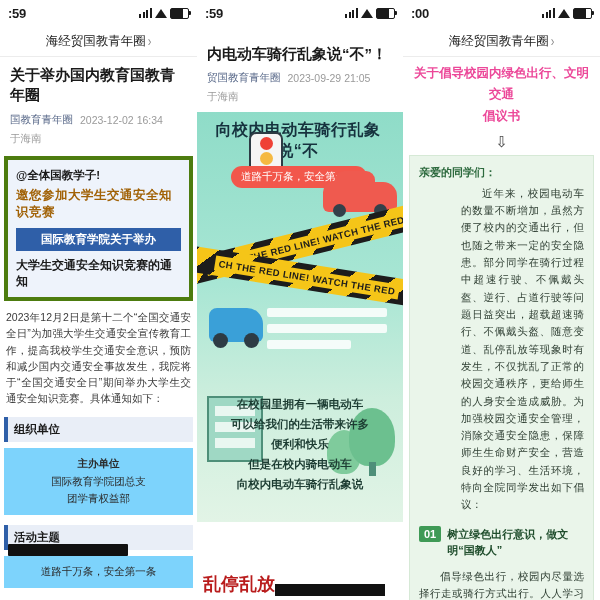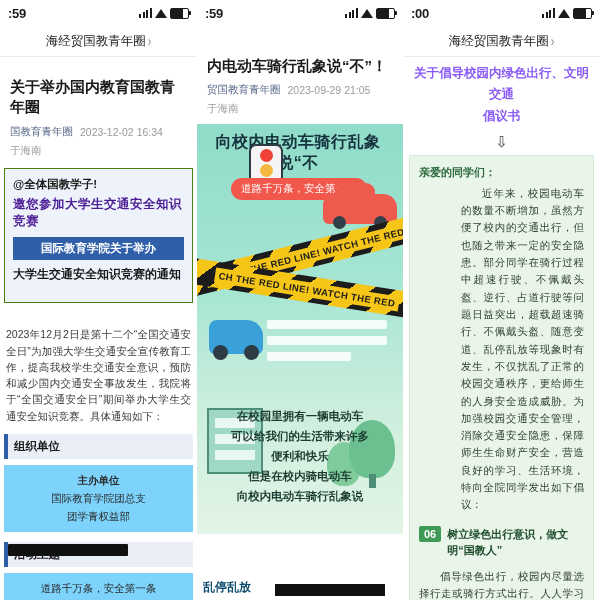--- a/index.html
+++ b/index.html
@@ -90,45 +90,44 @@
     transform: scaleY(1.3);
   }
 
   
   .art-head { padding: 8px 10px 4px 10px; }
   .art-title {
     font-size: 15px;
     font-weight: bold;
     color: #1a1a1a;
     line-height: 1.35;
-    margin-top: 12px;
   }
   .art-meta {
     margin-top: 7px;
     display: flex;
     align-items: center;
     gap: 7px;
     font-size: 10.5px;
     color: #9a9a9a;
   }
   .art-meta .acct { color: #5a6a8a; }
   .art-loc {
     margin-top: 5px;
     font-size: 10.5px;
     color: #9a9a9a;
   }
   .poster1 {
-    margin: 6px 4px 15px 4px;
+    margin: 6px 4px 0 4px;
     background: #eef3fb;
-    border: 1px solid #4d7c0f;
-    padding: 8px 8px 20px 8px;
+    border: 4px solid #4d7c0f;
+    padding: 8px 8px 7px 8px;
     box-sizing: border-box;
   }
   .p1-l1 { font-size: 11.5px; font-weight: bold; color: #1b1b1b; }
-  .p1-l2 { font-size: 12.5px; font-weight: bold; color: #4c1d95; margin-top: 4px; letter-spacing: 0.5px; }
+  .p1-l2 { font-size: 12.5px; font-weight: bold; color: #a16207; margin-top: 4px; letter-spacing: 0.5px; }
   .p1-band {
     margin-top: 7px;
     background: #2f5fa8;
     color: #ffffff;
     font-size: 11.5px;
     font-weight: bold;
     text-align: center;
     padding: 4px 2px;
   }
   .p1-l3 {
@@ -317,38 +316,38 @@
     left: 0; right: 0; bottom: 28px;
     text-align: center;
     font-size: 11.5px;
     font-weight: bold;
     color: #1d3d33;
     line-height: 1.75;
   }
   .p2-foot {
     position: absolute;
     left: 6px; bottom: 4px;
-    font-size: 12px;
-    font-weight: bold;
-    color: #0c4a6e;
+    font-size: 18px;
+    font-weight: bold;
+    color: #b91c1c;
   }
   .s2-blackbar {
     position: absolute;
     left: 78px; bottom: 4px;
     width: 110px; height: 12px;
     background: #111;
   }
 
   
   .s3 .p3-title {
     margin-top: 6px;
     text-align: center;
     font-size: 12.5px;
     font-weight: bold;
-    color: #8b5cf6;
+    color: #ec4899;
     line-height: 1.7;
     padding: 0 6px;
   }
   .p3-arrow {
     text-align: center;
     font-size: 15px;
     color: #4a4a4a;
     margin: 6px 0 4px 0;
   }
   .p3-card {
@@ -548,20 +547,20 @@
       <div>关于倡导校园内绿色出行、文明交通</div>
       <div>倡议书</div>
     </div>
     <div class="p3-arrow">⇩</div>
 
     <div class="p3-card">
       <div class="p3-greet">亲爱的同学们：</div>
       <div class="p3-para">近年来，校园电动车的数量不断增加，虽然方便了校内的交通出行，但也随之带来一定的安全隐患。部分同学在骑行过程中超速行驶、不佩戴头盔、逆行、占道行驶等问题日益突出，超载超速骑行、不佩戴头盔、随意变道、乱停乱放等现象时有发生，不仅扰乱了正常的校园交通秩序，更给师生的人身安全造成威胁。为加强校园交通安全管理，消除交通安全隐患，保障师生生命财产安全，营造良好的学习、生活环境，特向全院同学发出如下倡议：</div>
 
       <div class="p3-item">
-        <div class="p3-num">06</div>
+        <div class="p3-num">01</div>
         <div class="p3-itext">树立绿色出行意识，做文明“国教人”</div>
       </div>
       <div class="p3-para2">倡导绿色出行，校园内尽量选择行走或骑行方式出行。人人学习并严格执行学校车辆安全相关管理规章制度，自觉遵守校园文明公约和校规校纪，树立法治意识、安全意识和公德意识，做到遵守规则、崇尚文明、珍爱生命，营造良好校园交通环境。</div>
     </div>
   </div>
 
 </div>
 
 </body></html>

